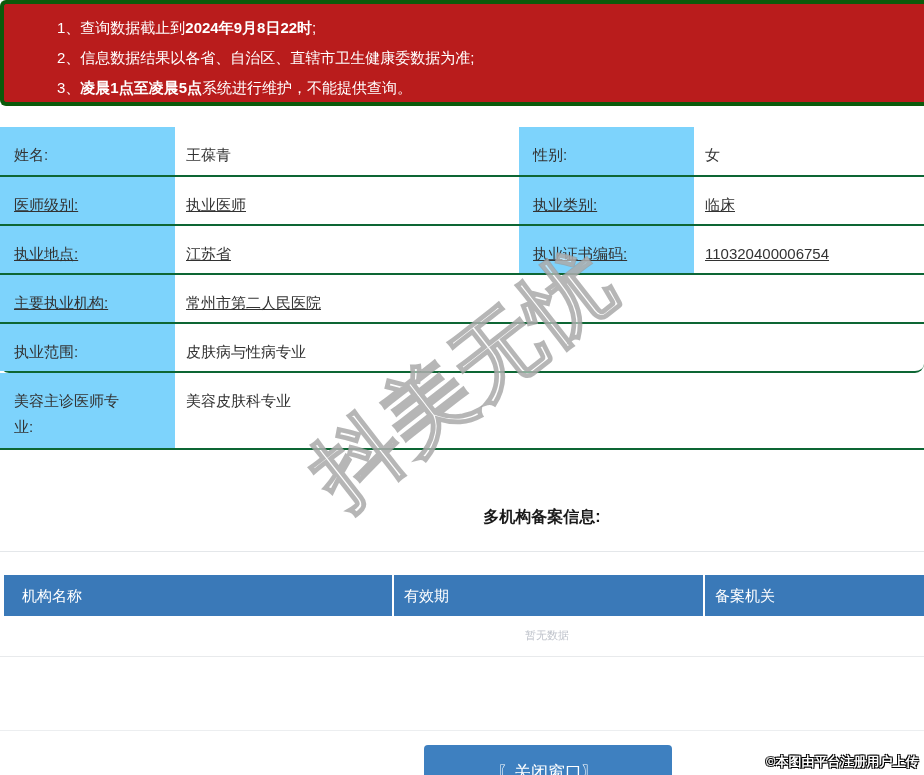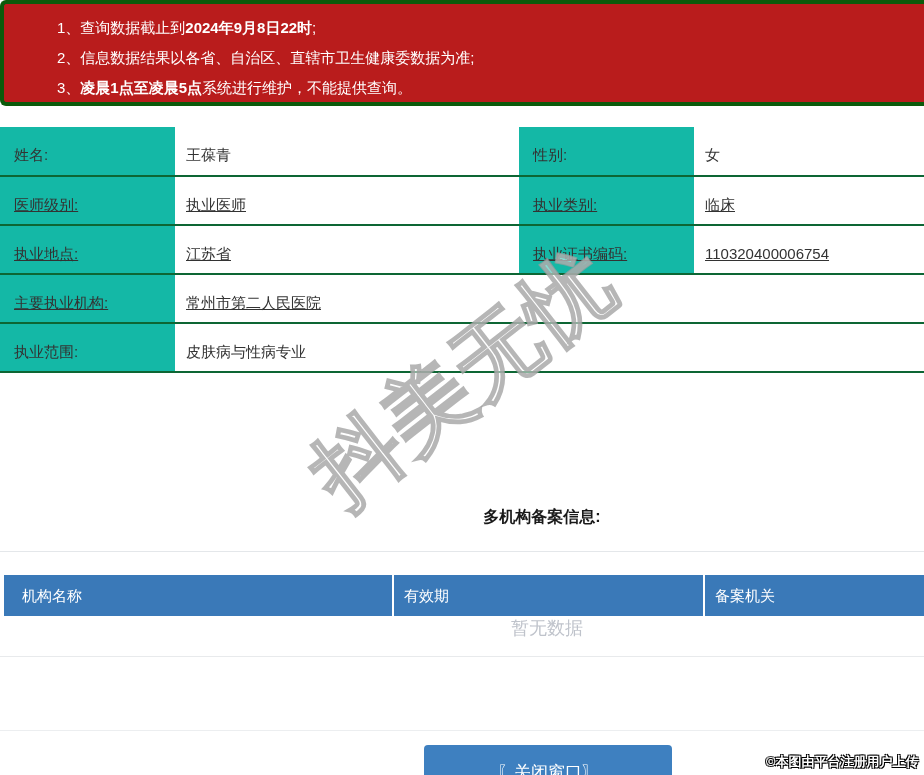--- a/index.html
+++ b/index.html
@@ -12,40 +12,40 @@
     position:absolute;top:0;left:0;width:924px;height:106px;box-sizing:border-box;
     background:#b91c1c;border:4px solid #0b5a0b;border-right:none;
     border-radius:6px 0 0 6px;color:#fff;padding:9px 0 0 53px;
   }
   .notice-line{font-size:15px;line-height:30px;white-space:nowrap;}
   .notice-line b{font-weight:bold;}
   
   .info-table{position:absolute;top:127px;left:0;width:924px;}
   .prow{display:flex;border-bottom:2px solid #0d6634;box-sizing:border-box;}
   .plabel{
-    width:175px;box-sizing:border-box;background:#14b8a6;color:#333;
+    width:175px;box-sizing:border-box;background:#7dd3fc;color:#333;
     padding:15px 46px 6px 14px;font-size:15px;line-height:26px;
   }
   .pvalue{flex:1;box-sizing:border-box;padding:15px 8px 6px 11px;font-size:15px;line-height:26px;}
   .pvalue.w-mid{flex:none;width:344px;}
-  .h50{min-height:50px;} .h49{min-height:49px;text-decoration:underline;} .h45{min-height:45px;} .h77{min-height:77px;}
+  .h50{min-height:50px;} .h49{min-height:49px;text-decoration:underline;} .h45{min-height:45px;border-radius:9px;} .h77{min-height:77px;}
   
   .section-title{position:absolute;top:507px;left:0;width:924px;text-align:center;
     font-size:16px;font-weight:bold;color:#1a1a1a;}
   .section-title span{position:relative;left:60px;margin-left:40px;}
   .hr1{position:absolute;top:551px;left:0;width:924px;border-top:1px solid #e4e7ea;}
   .rec-header{position:absolute;top:575px;left:4px;width:924px;height:41px;display:flex;
     background:#3a79b8;color:#fff;font-size:15px;box-sizing:border-box;}
   .rec-th{box-sizing:border-box;padding:12px 0 0 10px;}
   .rec-th.c1{width:390px;padding-left:18px;border-right:2px solid #fff;}
   .rec-th.c2{width:311px;border-right:2px solid #fff;}
   .rec-th.c3{flex:1;}
   .rec-empty{position:absolute;top:616px;left:0;width:924px;height:41px;box-sizing:border-box;
-    border-bottom:1px solid #e8eaec;text-align:center;color:#bfc3cb;font-size:18px;
-    padding-top:0;}
+    border-bottom:1px solid #e8eaec;text-align:center;color:#bfc3cb;font-size:11px;
+    padding-top:12px;}
   .rec-empty span{position:relative;left:85px;}
   .hr2{position:absolute;top:730px;left:0;width:924px;border-top:1px solid #eceef0;}
   
   .close-btn{
     position:absolute;top:745px;left:424px;width:248px;height:44px;
     background:#3e80c0;border:none;border-radius:4px;color:#fff;
     font-size:17px;font-family:"Liberation Sans",sans-serif;
     padding-top:11px;box-sizing:border-box;cursor:pointer;text-align:center;
   }
   .credit{
@@ -98,20 +98,24 @@
     <div class="pvalue">110320400006754</div>
   </div>
   <div class="prow h49">
     <div class="plabel">主要执业机构:</div>
     <div class="pvalue">常州市第二人民医院</div>
   </div>
   <div class="prow h45">
     <div class="plabel">执业范围:</div>
     <div class="pvalue">皮肤病与性病专业</div>
   </div>
+  <div class="prow h77">
+    <div class="plabel">美容主诊医师专业:</div>
+    <div class="pvalue">美容皮肤科专业</div>
+  </div>
 </div>
 
 <div class="section-title">
   <span>多机构备案信息:</span>
 </div>
 <div class="hr1"></div>
 
 <div class="rec-header">
   <div class="rec-th c1">机构名称</div>
   <div class="rec-th c2">有效期</div>

